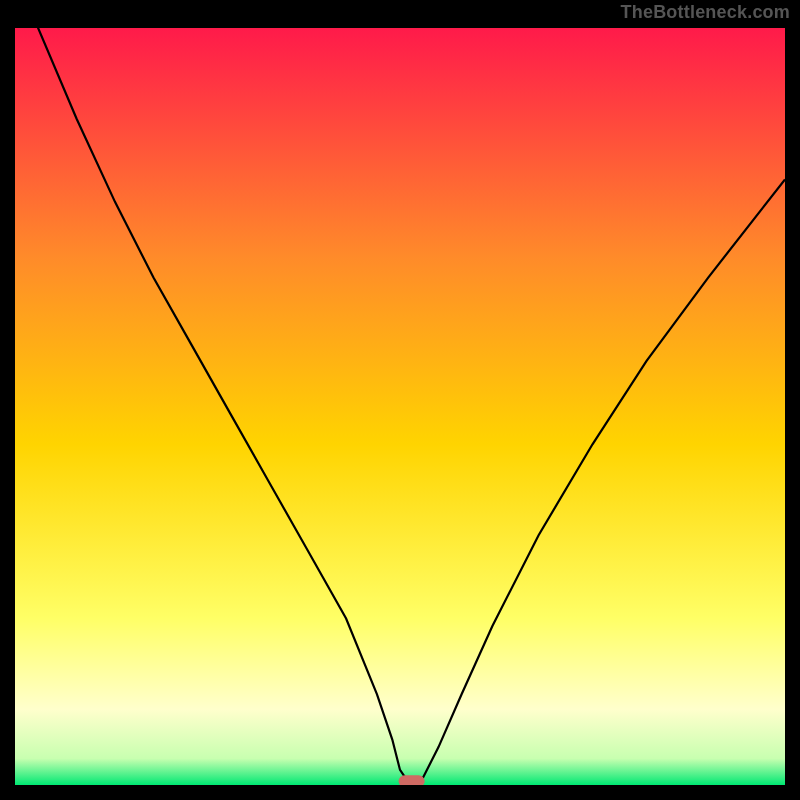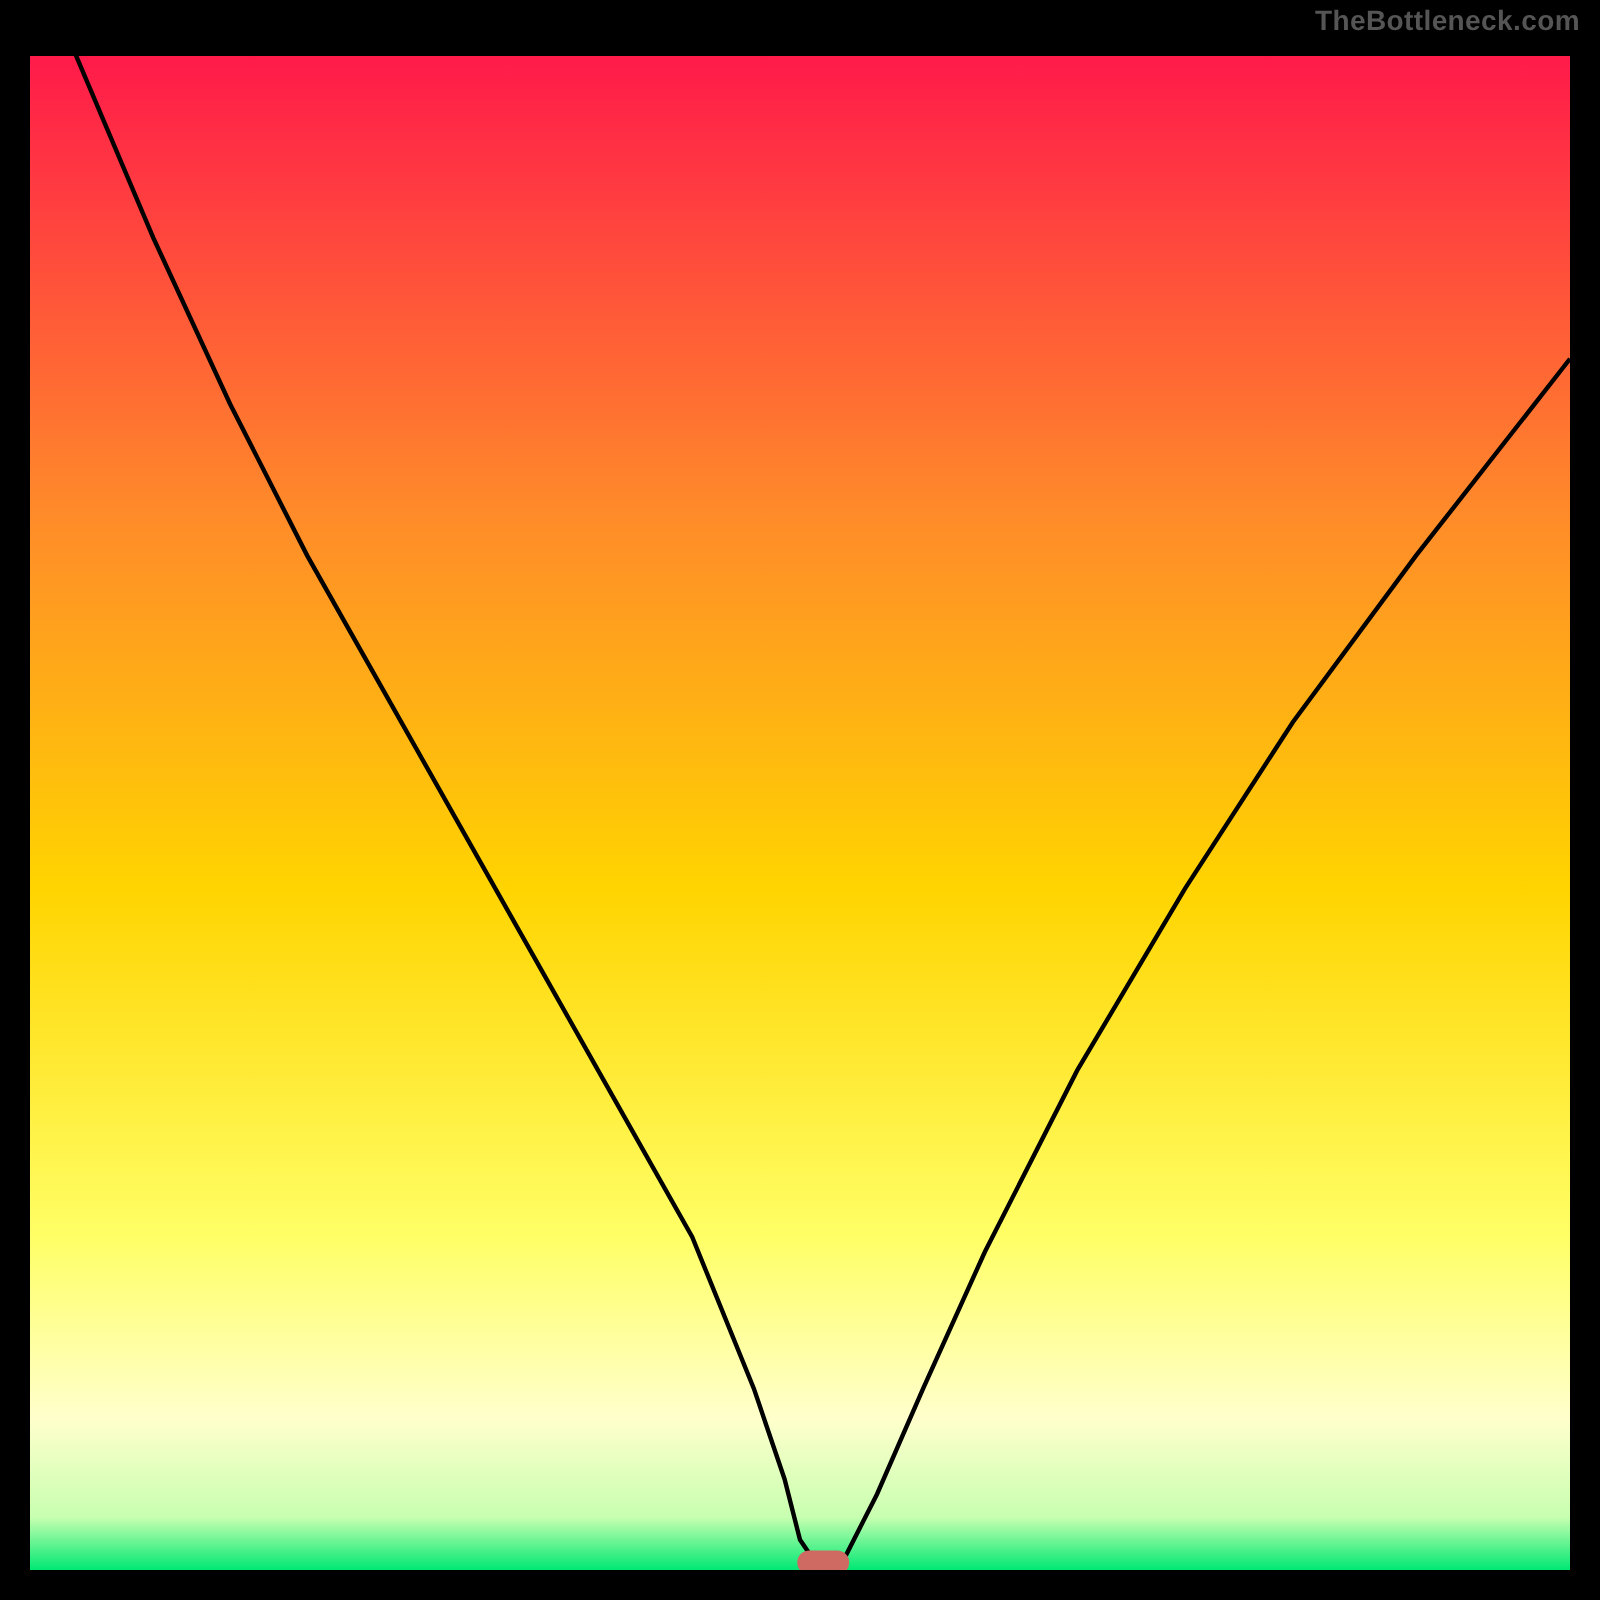--- a/index.html
+++ b/index.html
@@ -15,21 +15,21 @@
     position: relative;
     width: 800px;
     height: 800px;
     background: #000;
   }
   .watermark {
     position: absolute;
     top: 2px;
     right: 10px;
     color: #555;
-    font-size: 14px;
+    font-size: 18px;
     font-weight: 600;
     letter-spacing: 0.2px;
     z-index: 5;
     user-select: none;
   }
   .plot {
     position: absolute;
     left: 15px;
     top: 28px;
     width: 770px;

